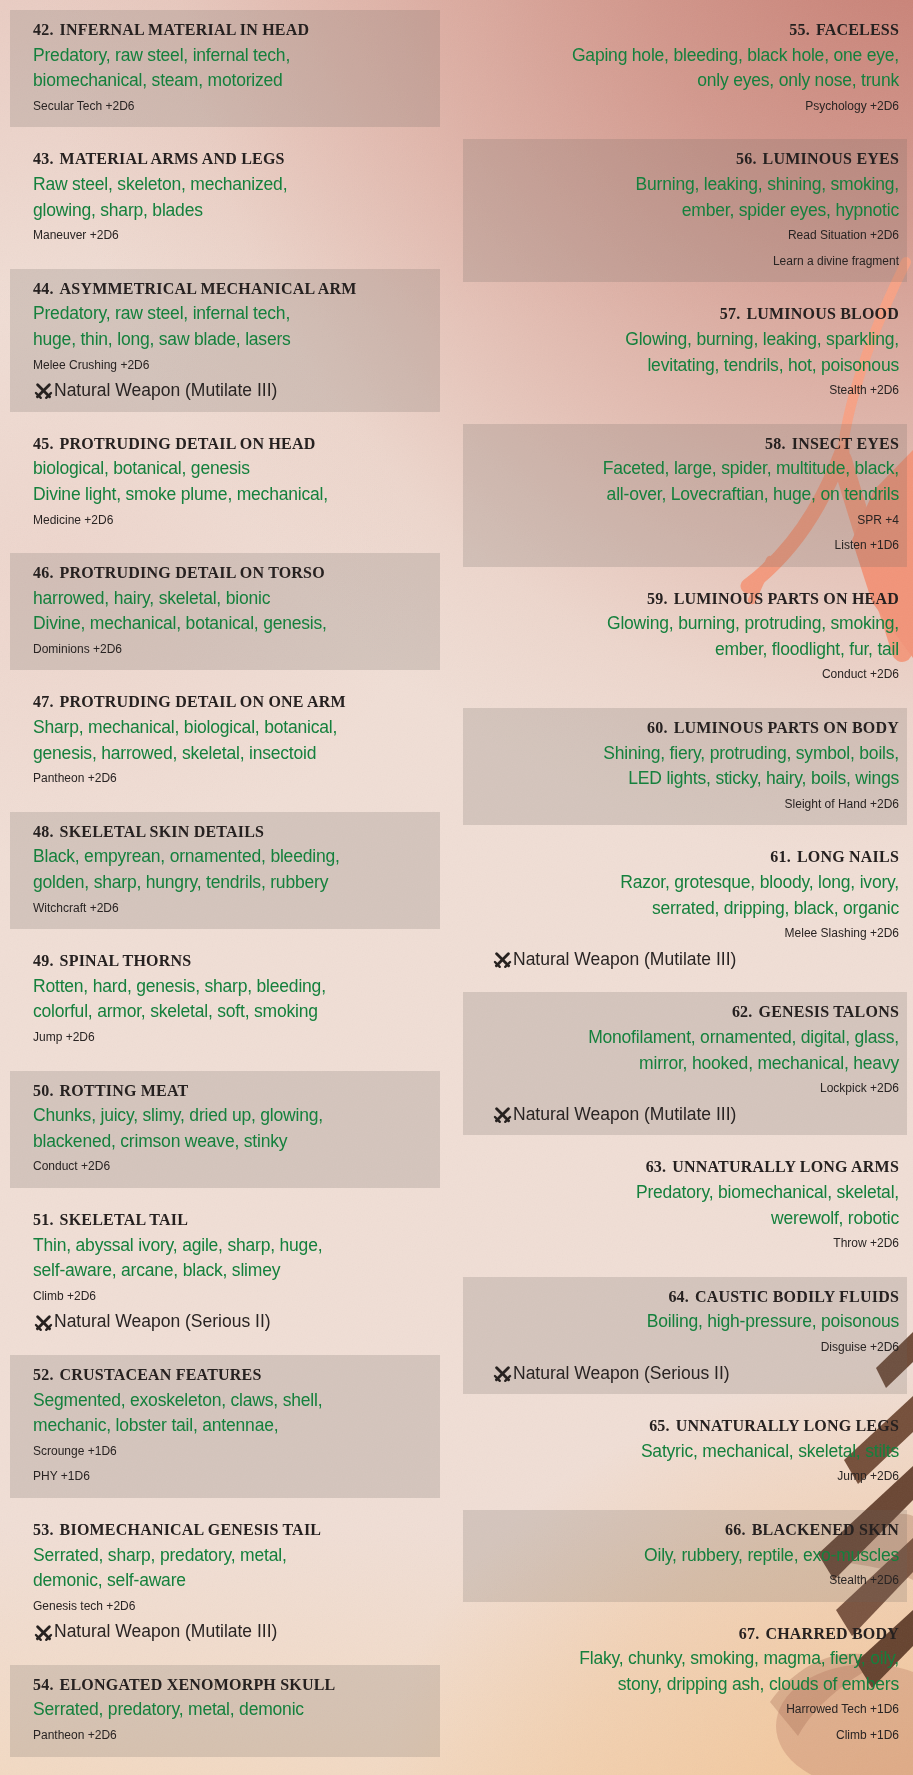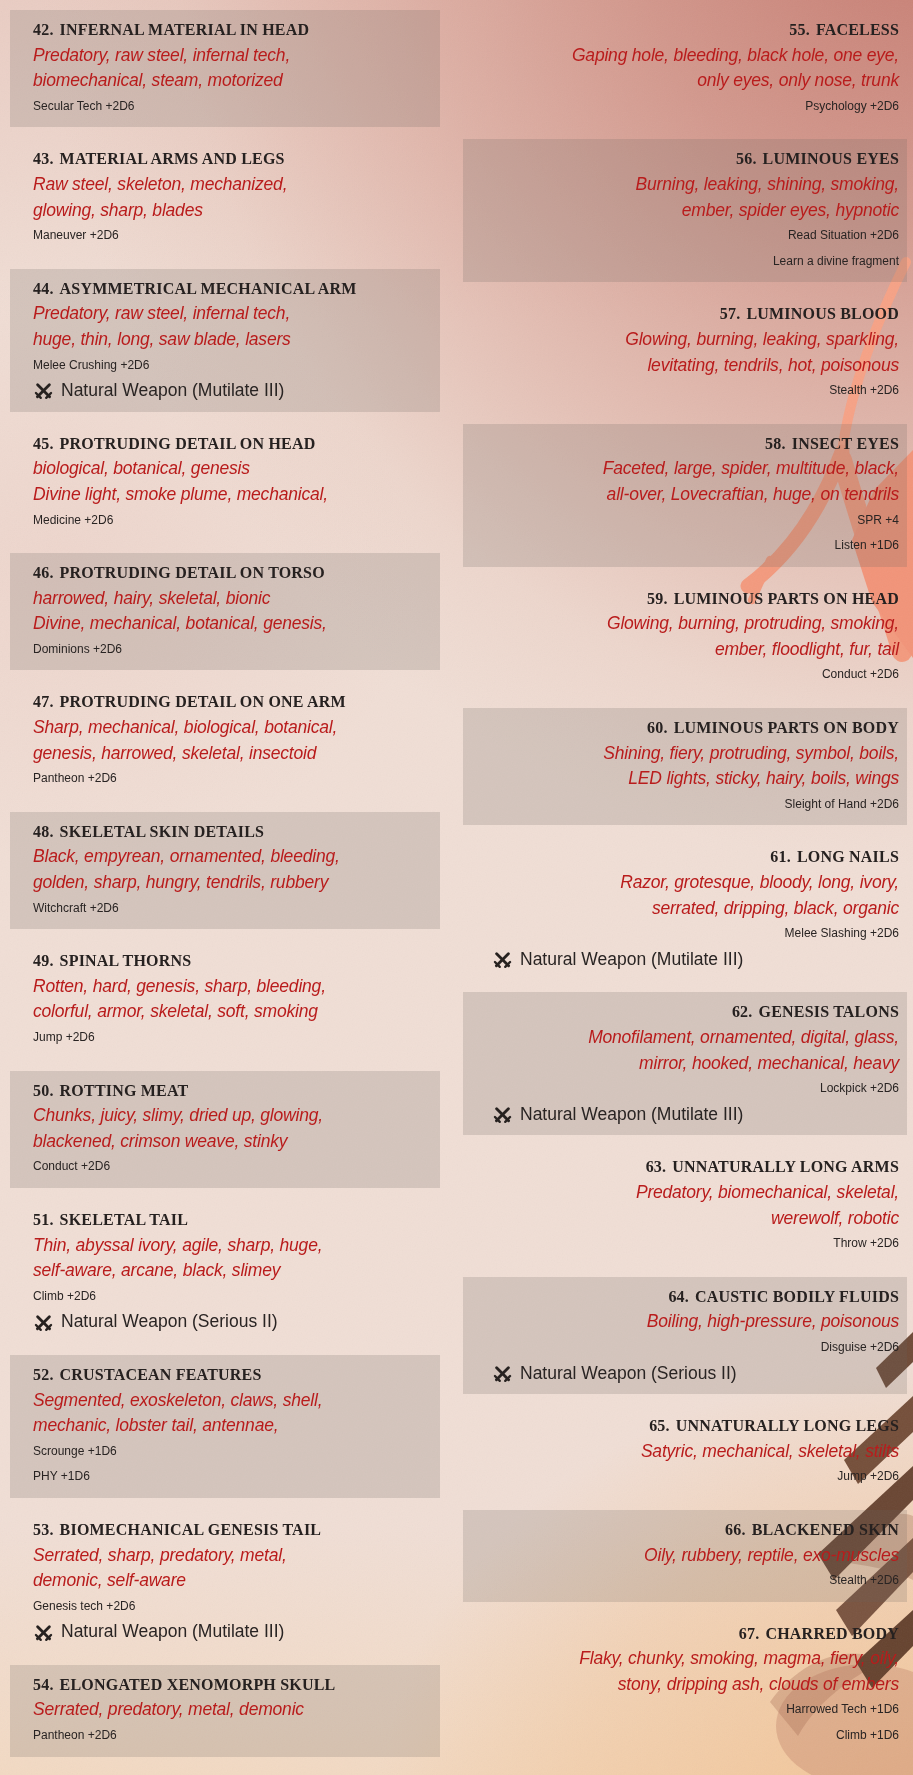--- a/index.html
+++ b/index.html
@@ -29,25 +29,25 @@
   .col-right{left:463px;width:444px;}
   .entry{margin:0 0 12px 0;padding:7px 8px 8px 23px;}
   .col-right .entry{padding-left:29px;text-align:right;}
   .entry.shaded{background:rgba(104,98,97,0.20);}
   .entry-header{
     margin:0;font-family:Liberation Serif, serif;font-weight:700;
     font-size:16px;line-height:25.6px;color:#262120;letter-spacing:.2px;white-space:nowrap;
   }
   .entry-header .num{margin-right:6px;}
   .desc{
-    font-style:italic;font-size:17.5px;line-height:25.6px;color:#b91c1c;
+    font-size:17.5px;line-height:25.6px;color:#15803d;
     letter-spacing:-0.2px;white-space:nowrap;
   }
   .skill{font-size:12px;line-height:25.6px;color:#292423;white-space:nowrap;}
-  .nw{display:flex;align-items:center;gap:7px;font-size:17.5px;line-height:25.6px;color:#292423;white-space:nowrap;}
+  .nw{display:flex;align-items:center;gap:0;font-size:17.5px;line-height:25.6px;color:#292423;white-space:nowrap;}
   .nw svg{flex:0 0 auto;display:block;}
 </style>
 </head>
 <body>
 
 <div class="bg"></div>
 
 <svg class="art" width="913" height="1775" viewBox="0 0 913 1775">
   <g fill="none" stroke="#f6a286" stroke-linecap="round">
     <path d="M906 262 C 878 318, 850 390, 842 452" stroke-width="10"></path>

